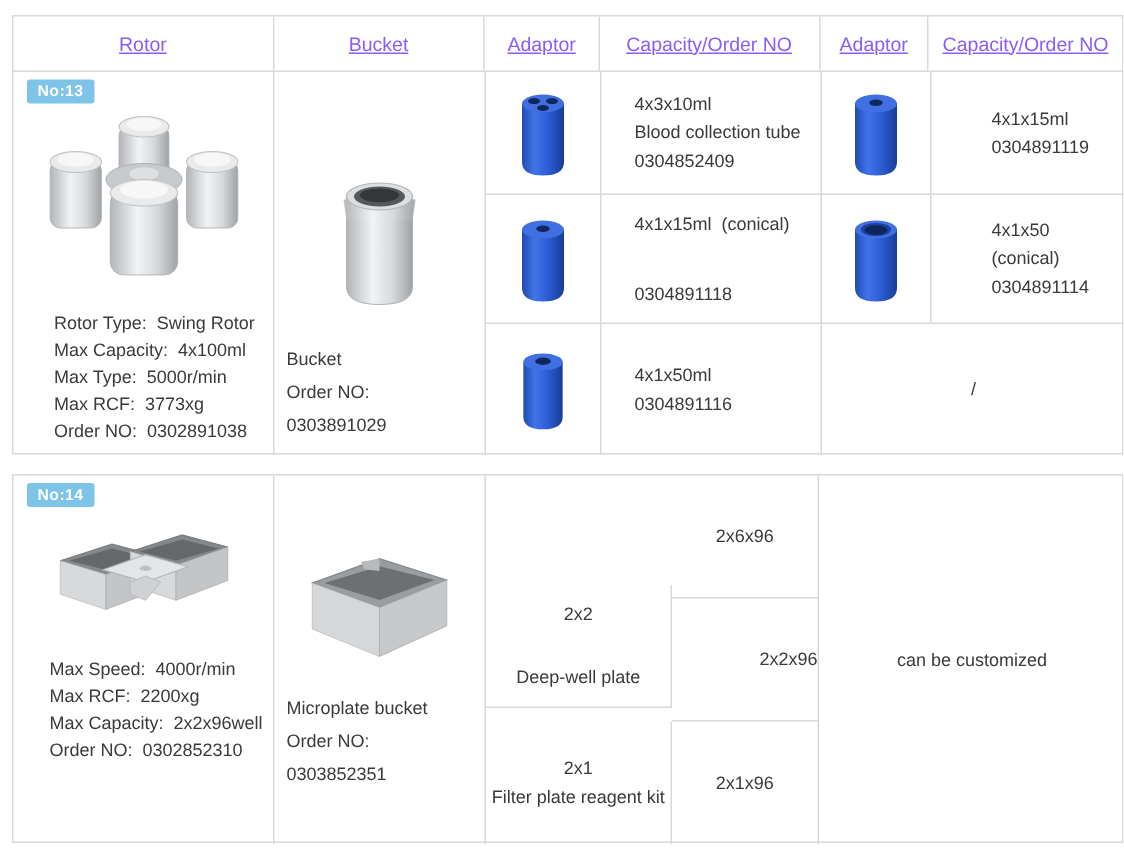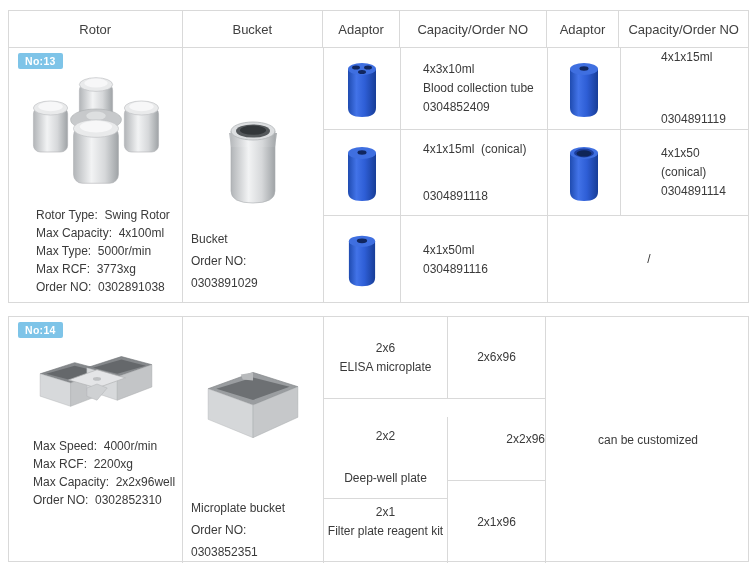--- a/index.html
+++ b/index.html
@@ -8,22 +8,23 @@
     width: 749px; height: 573px; position: relative; overflow: hidden;
     font-family: "Liberation Sans", "DejaVu Sans", sans-serif;
     color: #3a3a3a;
   }
   .tbl-header {
     position: absolute; left: 8px; top: 10px; width: 741px; height: 38px;
     display: flex; border: 1px solid #d9d9d9; background: #fff;
   }
   .th {
     display: flex; align-items: center; justify-content: center;
-    font-size: 13px; color: #404040; border-right: 1px solid #d9d9d9;
+    font-size: 13px; color: #8b5cf6; border-right: 1px solid #d9d9d9;
     white-space: pre;
+    text-decoration: underline;
   }
   .th:last-child { border-right: none; }
   .th.c0 { width: 174px; } .th.c1 { width: 141px; } .th.c2 { width: 77px; }
   .th.c3 { width: 147px; } .th.c4 { width: 73px; } .th.c5 { width: 129px; }
 
   .section {
     position: absolute; left: 8px; width: 741px;
     border: 1px solid #d9d9d9; background: #fff;
   }
   #section-1 { top: 48px; height: 255px; border-top: none; }
@@ -184,21 +185,21 @@
   </div>
 
   <div class="cell br bb adaptor-cell" style="left:539px;top:0;width:73px;height:82px;">
     <svg width="38" height="62" viewBox="0 0 38 62">
       <path d="M5 11 L5 50 Q5 59 19 59 Q33 59 33 50 L33 11 Z" fill="url(#gBlue)"></path>
       <ellipse cx="19" cy="11" rx="14" ry="6" fill="#3f6fe0"></ellipse>
       <ellipse cx="19" cy="10.5" rx="4.5" ry="2.2" fill="#10265e"></ellipse>
     </svg>
   </div>
 
-  <div class="cell bb cap-cell" style="left:612px;top:0;width:129px;height:82px;padding-left:40px;justify-content:space-between;">
+  <div class="cell bb cap-cell" style="left:612px;top:0;width:129px;height:82px;padding-left:40px;">
     <div class="cap-line">4x1x15ml</div>
     <div class="cap-line">0304891119</div>
   </div>
 
   <div class="cell br bb adaptor-cell" style="left:539px;top:82px;width:73px;height:86px;">
     <svg width="38" height="64" viewBox="0 0 38 62">
       <path d="M5 11 L5 50 Q5 59 19 59 Q33 59 33 50 L33 11 Z" fill="url(#gBlue)"></path>
       <ellipse cx="19" cy="11" rx="14" ry="6" fill="#3f6fe0"></ellipse>
       <ellipse cx="19" cy="11" rx="10" ry="4.4" fill="#1d3f9e"></ellipse>
       <ellipse cx="19" cy="11.4" rx="7.5" ry="3.2" fill="#0f2557"></ellipse>
@@ -238,45 +239,41 @@
       </svg>
     </div>
     <div class="spec-block" style="padding:8px 4px 0 24px;">
       <div class="spec-line">Max Speed:  4000r/min</div>
       <div class="spec-line">Max RCF:  2200xg</div>
       <div class="spec-line">Max Capacity:  2x2x96well</div>
       <div class="spec-line">Order NO:  0302852310</div>
     </div>
   </div>
 
-  <div class="cell br bucket-cell" style="left:174px;top:0;width:141px;height:246px;justify-content:space-between;">
+  <div class="cell br bucket-cell" style="left:174px;top:0;width:141px;height:246px;">
     <div class="img-wrap" style="height:130px;padding-top:40px;">
       <svg width="106" height="88" viewBox="0 0 104 86">
         <polygon points="8,30 52,14 96,28 52,46" fill="#9a9da0" stroke="#84878a" stroke-width="0.7"></polygon>
         <polygon points="16,30 52,19 88,28 52,41" fill="#6d7073"></polygon>
         <polygon points="8,30 52,46 52,78 8,60" fill="#d5d7d9" stroke="#b7b9bb" stroke-width="0.5"></polygon>
         <polygon points="52,46 96,28 96,58 52,78" fill="#c6c8ca" stroke="#a9abad" stroke-width="0.5"></polygon>
         <polygon points="40,16 52,14 52,22 42,21" fill="#b8babc"></polygon>
       </svg>
     </div>
     <div style="padding:14px 4px 0 8px;">
       <div class="bucket-line">Microplate bucket</div>
       <div class="bucket-line">Order NO:  0303852351</div>
     </div>
   </div>
 
-  <div class="cell br bb center-cell" style="left:315px;top:0;width:124px;height:82px;">
-    <div class="type-line">2x6</div>
-    <div class="type-line">ELISA microplate</div>
-  </div>
   <div class="cell br bb center-cell" style="left:439px;top:0;width:98px;height:82px;">
     <div>2x6x96</div>
   </div>
 
-  <div class="cell br bb center-cell" style="left:315px;top:100px;width:124px;height:82px;gap:23px;">
+  <div class="cell br bb center-cell" style="left:315px;top:73px;width:124px;height:82px;gap:23px;">
     <div class="type-line">2x2</div>
     <div class="type-line">Deep-well plate</div>
   </div>
   <div class="cell br bb center-cell" style="left:439px;top:82px;width:98px;height:82px;align-items:flex-end;">
     <div>2x2x96</div>
   </div>
 
   <div class="cell br center-cell" style="left:315px;top:164px;width:124px;height:82px;">
     <div class="type-line">2x1</div>
     <div class="type-line">Filter plate reagent kit</div>

